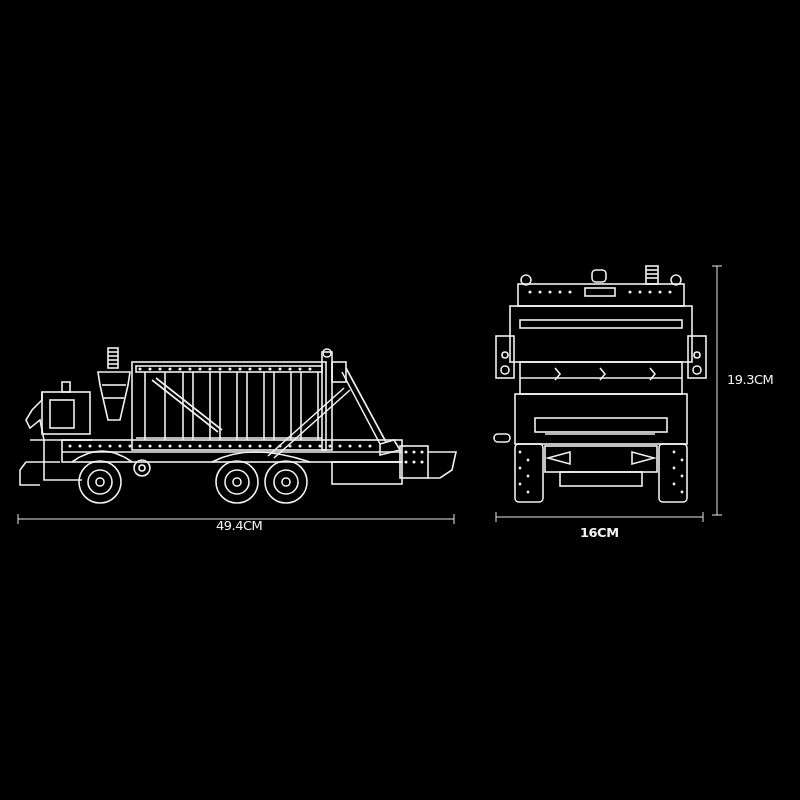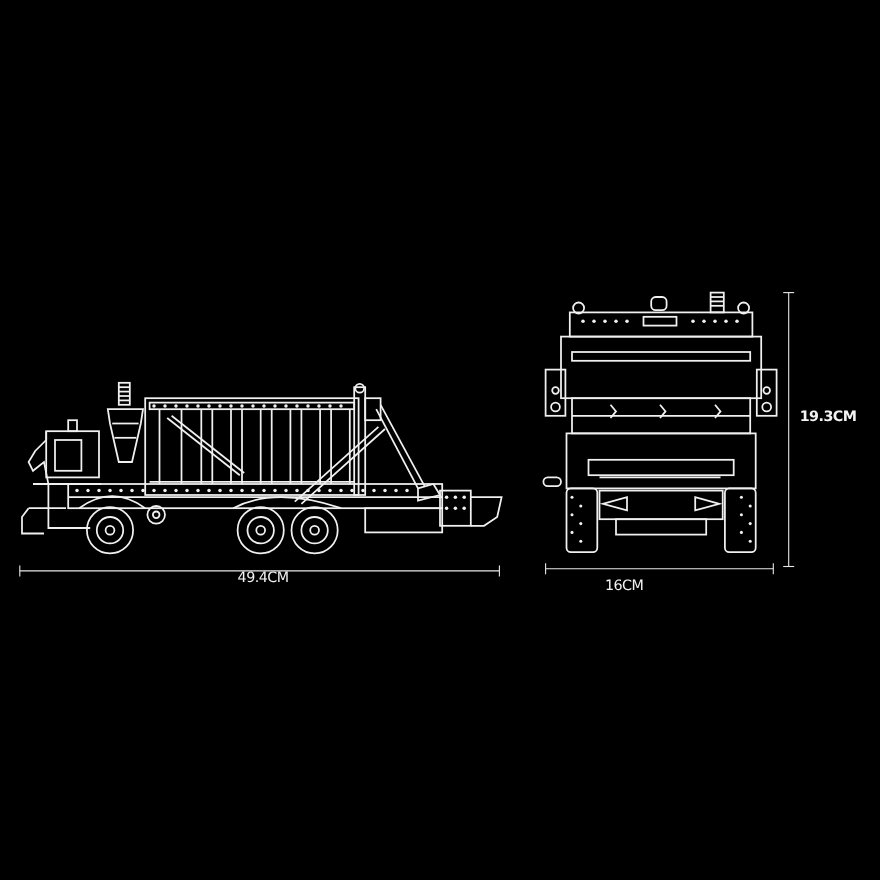--- a/index.html
+++ b/index.html
@@ -232,22 +232,22 @@
   </svg>
 </div>
 
 <div class="abs" style="left:495px;top:510px;width:210px;height:14px;">
   <svg width="210" height="14" viewBox="0 0 210 14">
     <line x1="1" y1="2" x2="1" y2="12" class="lt"></line>
     <line x1="1" y1="7" x2="208" y2="7" class="lt"></line>
     <line x1="208" y1="2" x2="208" y2="12" class="lt"></line>
   </svg>
 </div>
-<div class="dim-label" style="left:550px;top:525px;">16CM</div>
+<div class="dim-label" style="left:580px;top:525px;font-weight:bold;">16CM</div>
 
 <div class="abs" style="left:710px;top:265px;width:14px;height:252px;">
   <svg width="14" height="252" viewBox="0 0 14 252">
     <line x1="2" y1="1" x2="12" y2="1" class="lt"></line>
     <line x1="7" y1="1" x2="7" y2="250" class="lt"></line>
     <line x1="2" y1="250" x2="12" y2="250" class="lt"></line>
   </svg>
 </div>
-<div class="dim-label" style="left:727px;top:372px;font-weight:bold;">19.3CM</div>
+<div class="dim-label" style="left:727px;top:372px;">19.3CM</div>
 
 </body></html>

